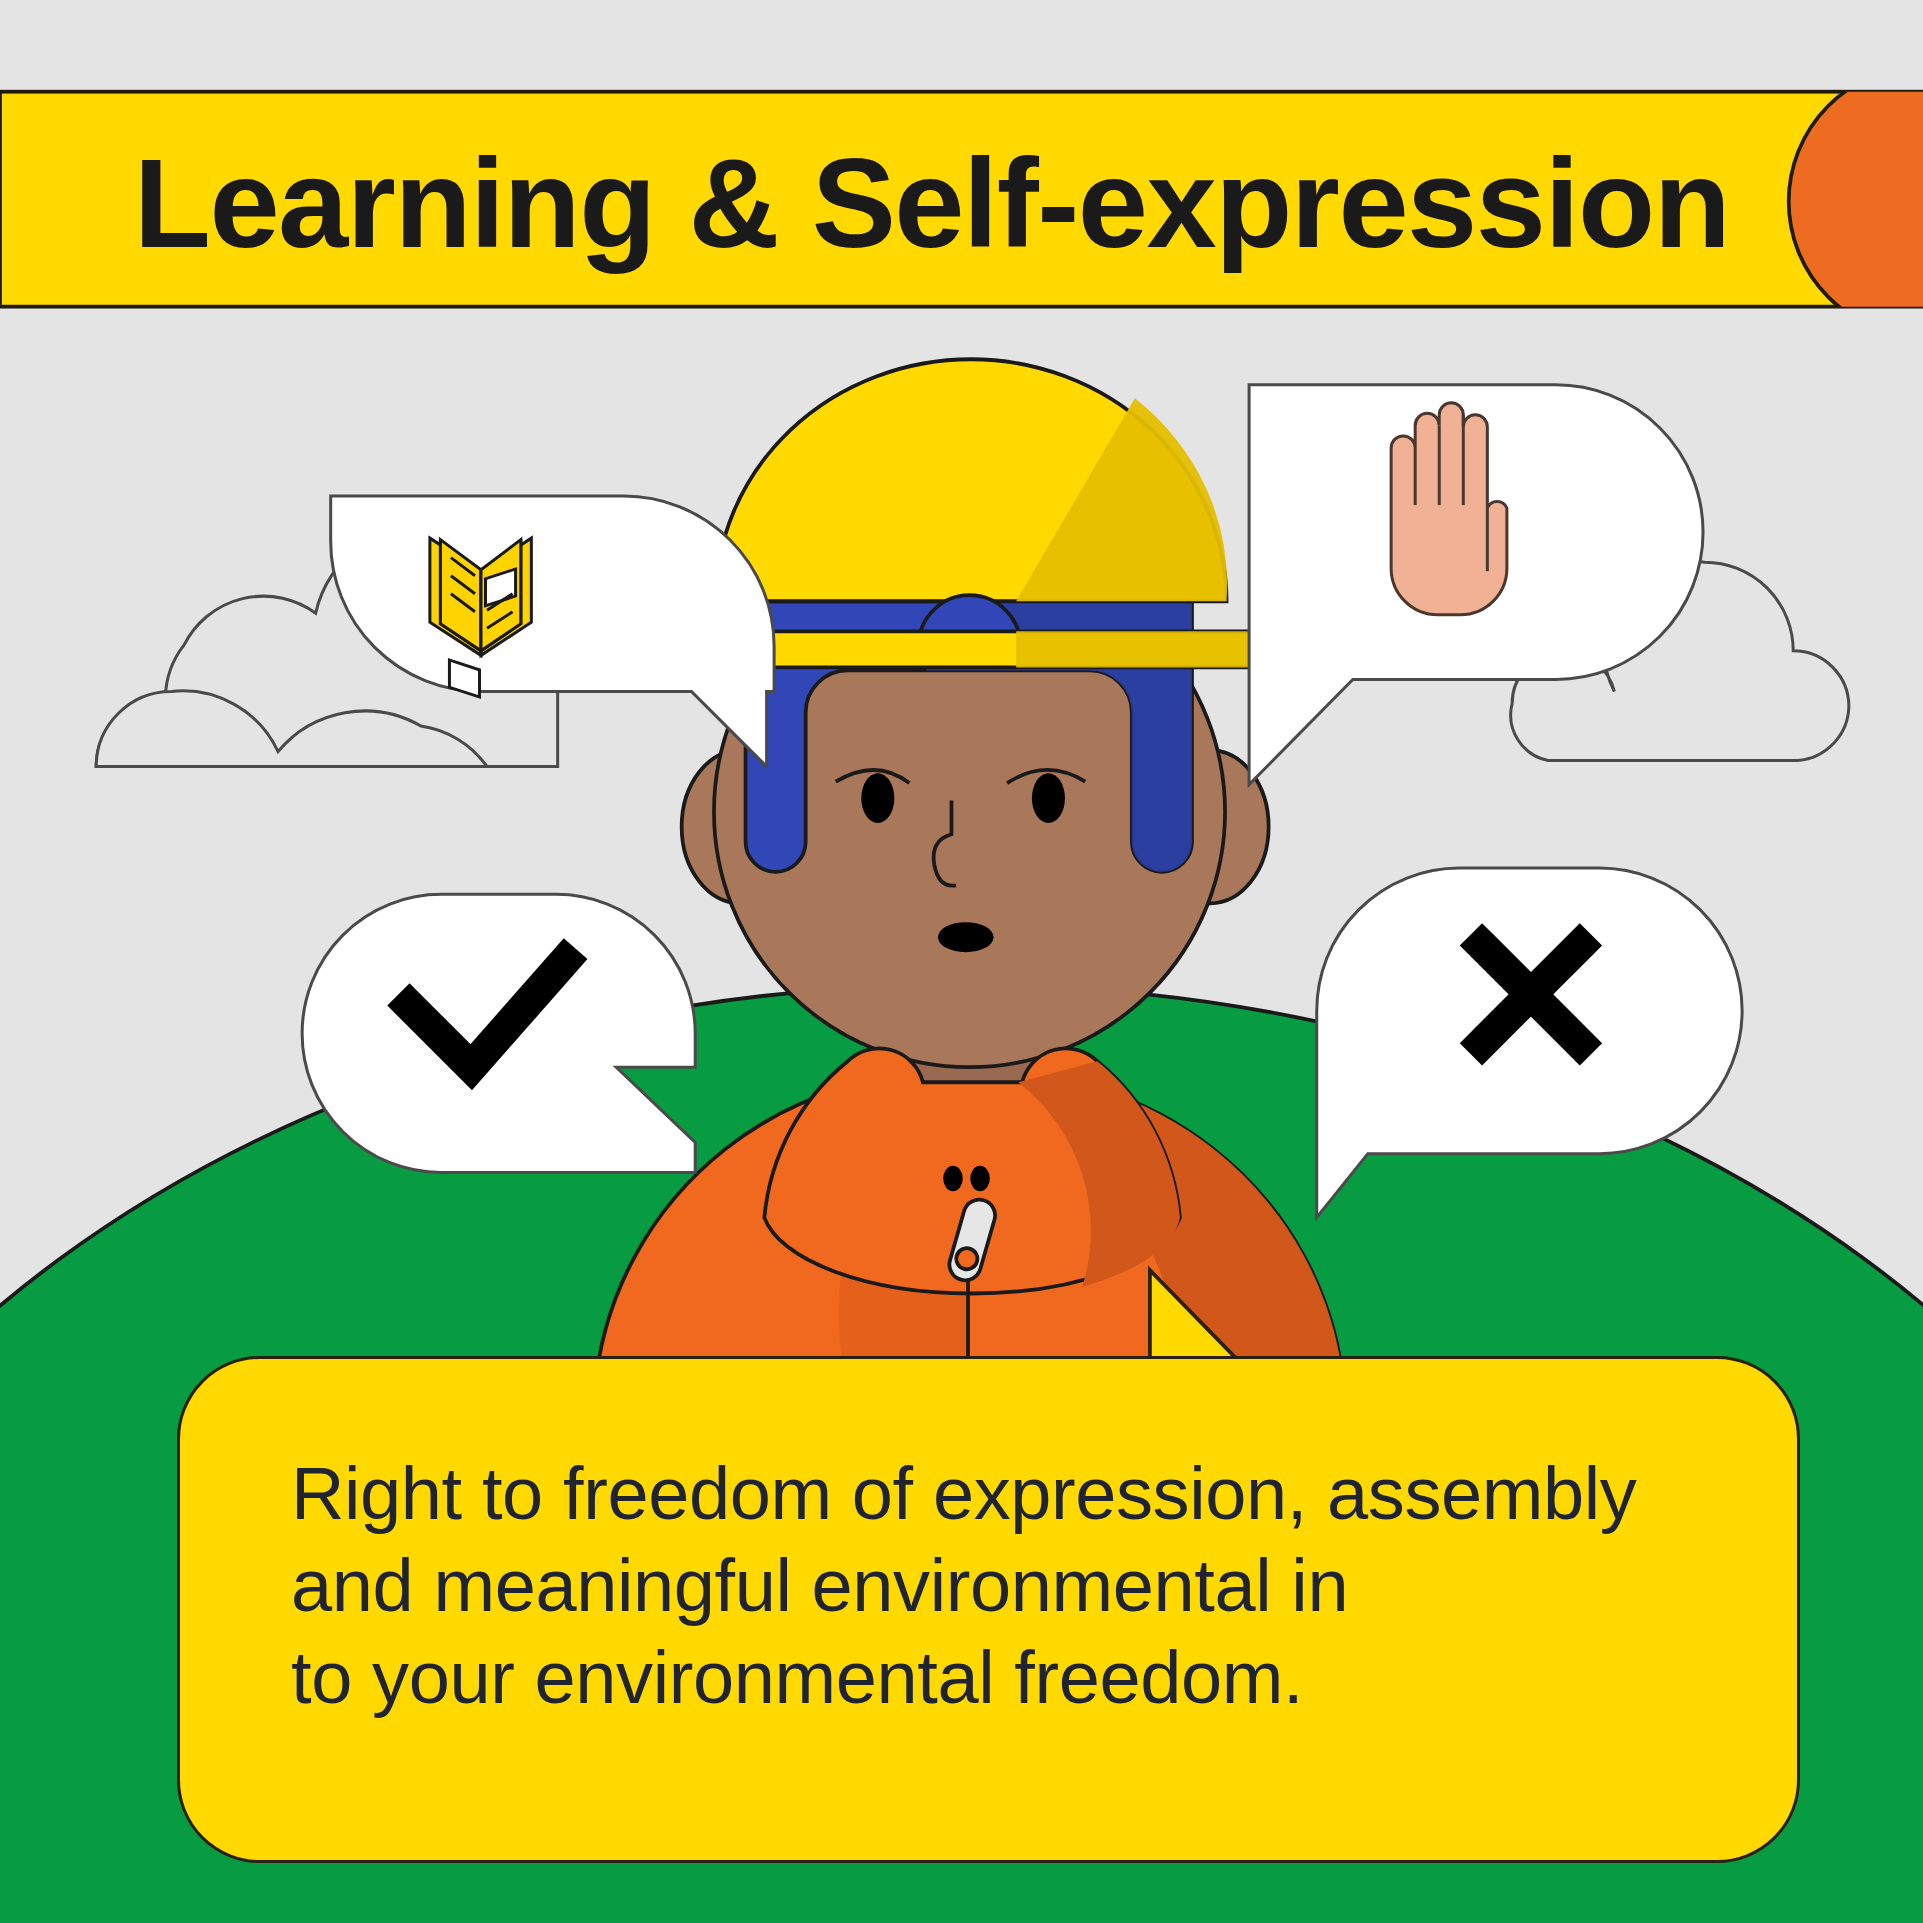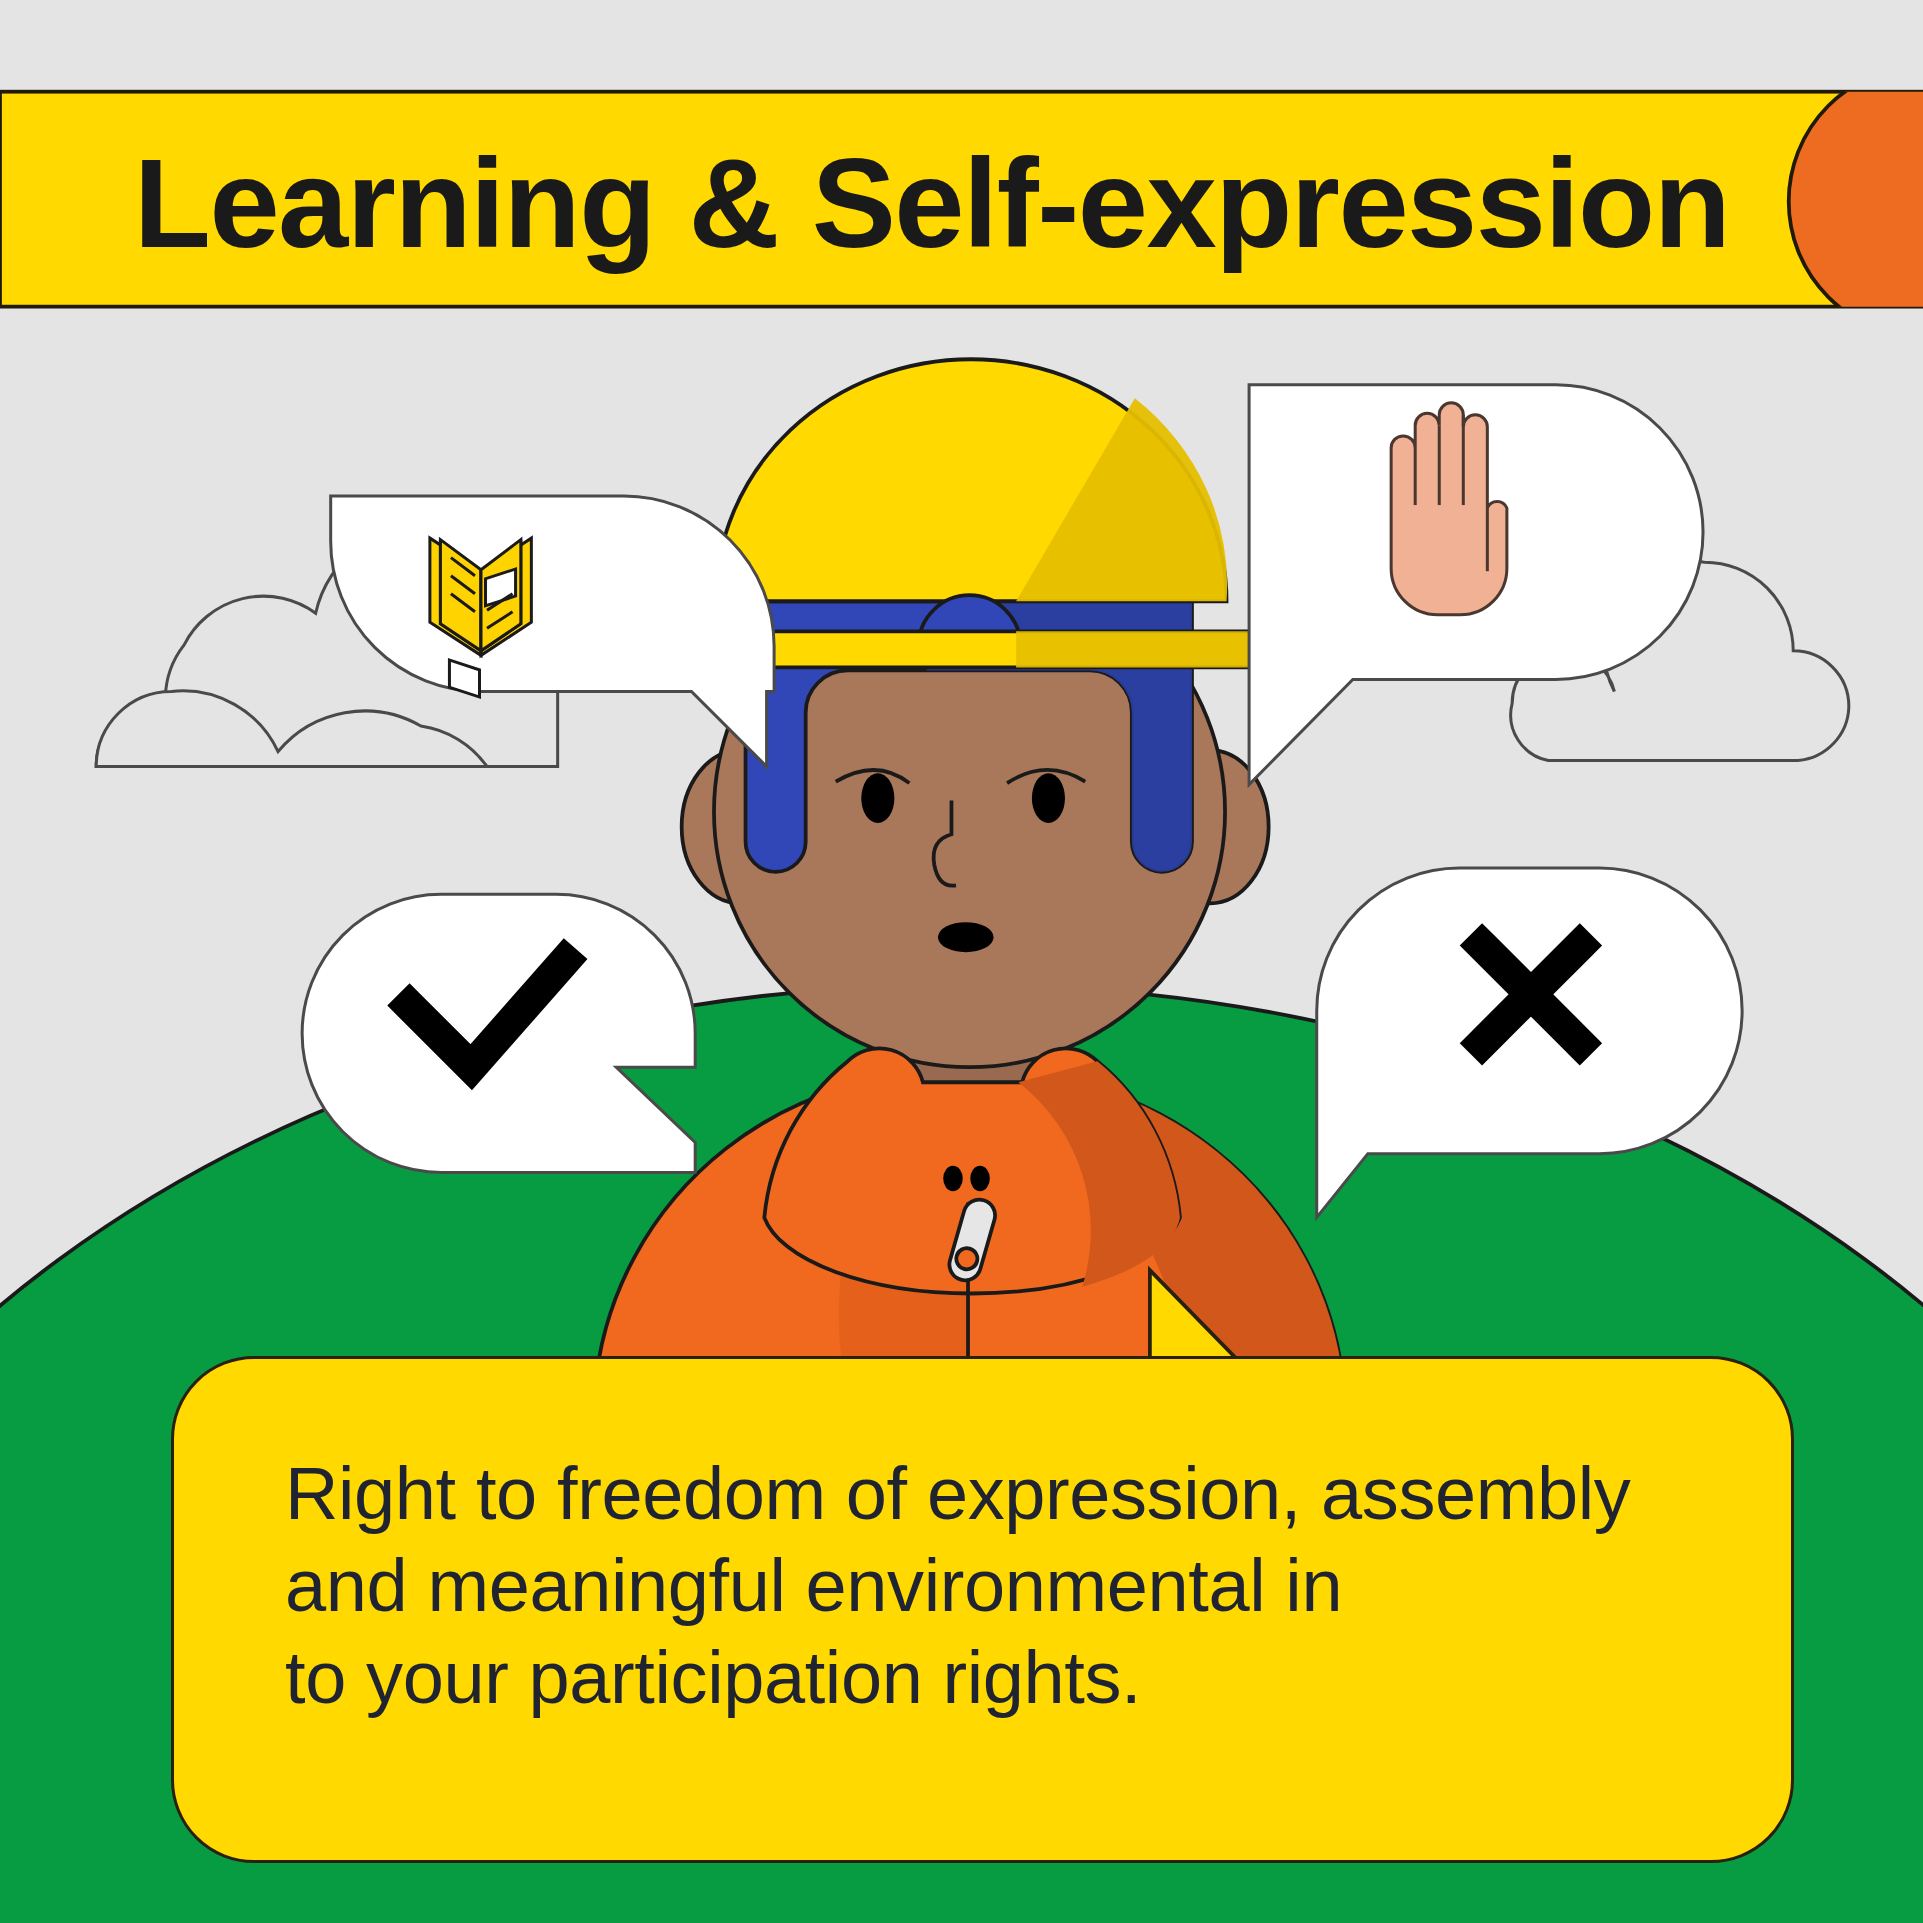--- a/index.html
+++ b/index.html
@@ -23,21 +23,21 @@
   
   .callout-text{
     font-family:"Liberation Sans", sans-serif;
     font-size:74px;
     line-height:1.24;
     color:#1f2430;
     letter-spacing:-0.4px;
   }
   .callout-box{
     position:absolute;
-    left:171px;top:1356px;
+    left:177px;top:1356px;
     width:1623px;height:507px;
     box-sizing:border-box;
     background:#ffd900;
     border:3px solid #2a2010;
     border-radius:83px;
     padding:89px 0 0 111px;
   }
   .callout-text p{margin:0;}
 </style>
 </head>
@@ -264,18 +264,18 @@
     </g>
 
     <path d="M 1530 1690 L 1530 1825 L 1662 1825 Z" fill="#ffd900" stroke="#2a2010" stroke-width="5"></path>
 
   </svg>
 
   <div class="callout-box">
     <div class="callout-text">
       <p>Right to freedom of expression, assembly</p>
       <p>and meaningful environmental in</p>
-      <p>to your participation rights.</p>
+      <p>to your environmental freedom.</p>
     </div>
   </div>
 
 </div>
 
 
 </body></html>

